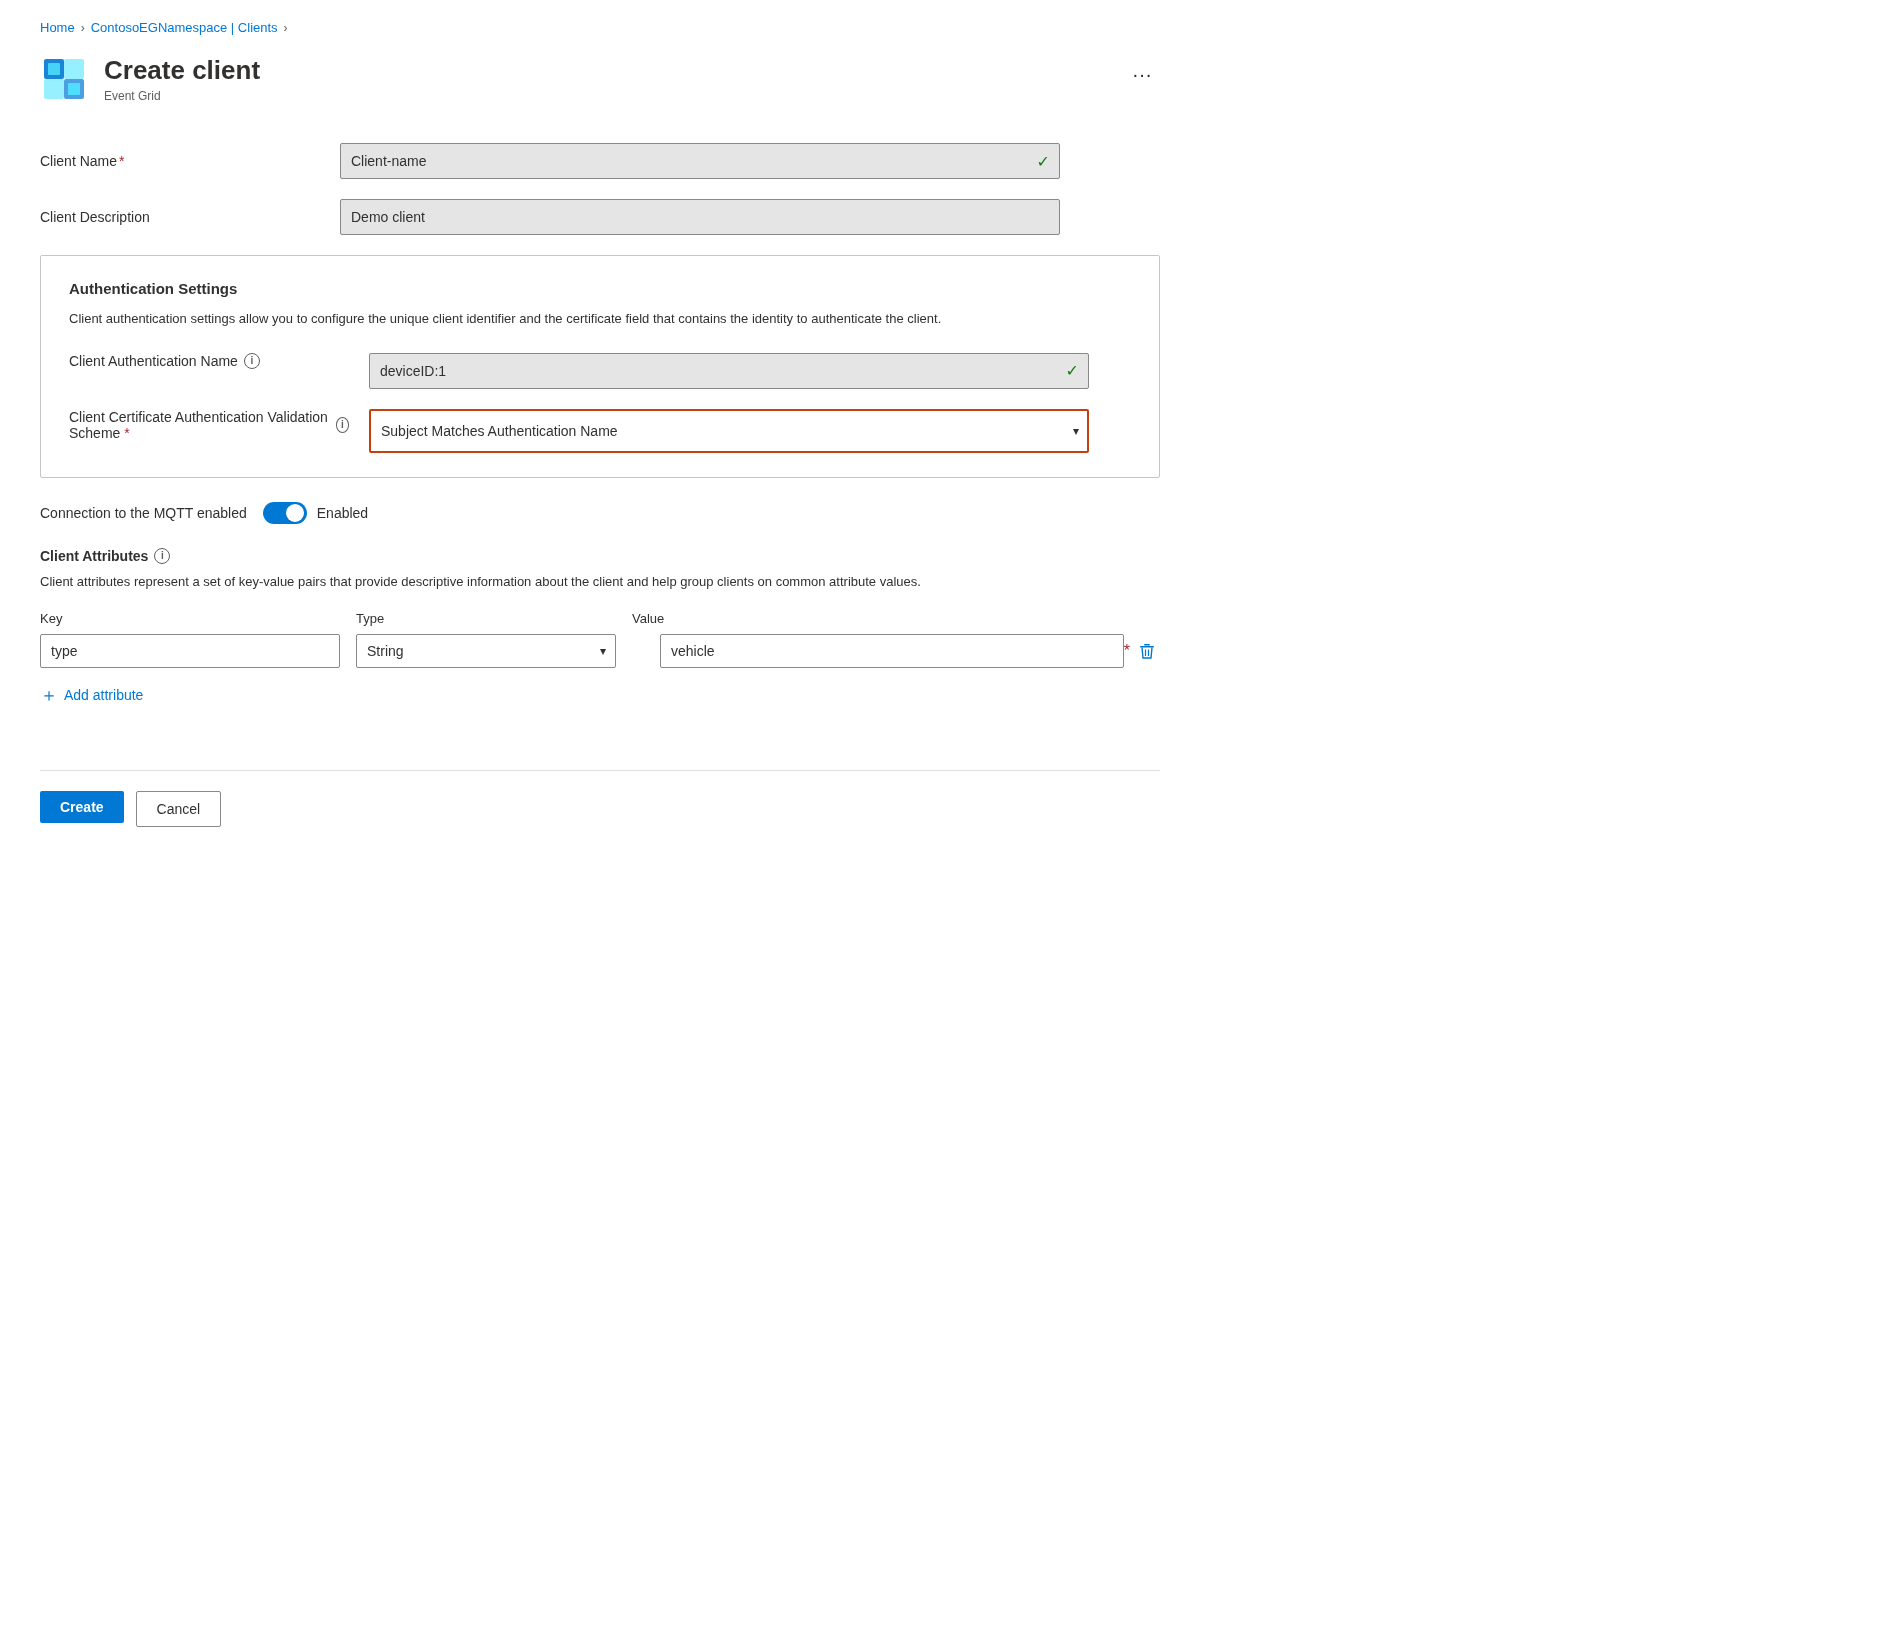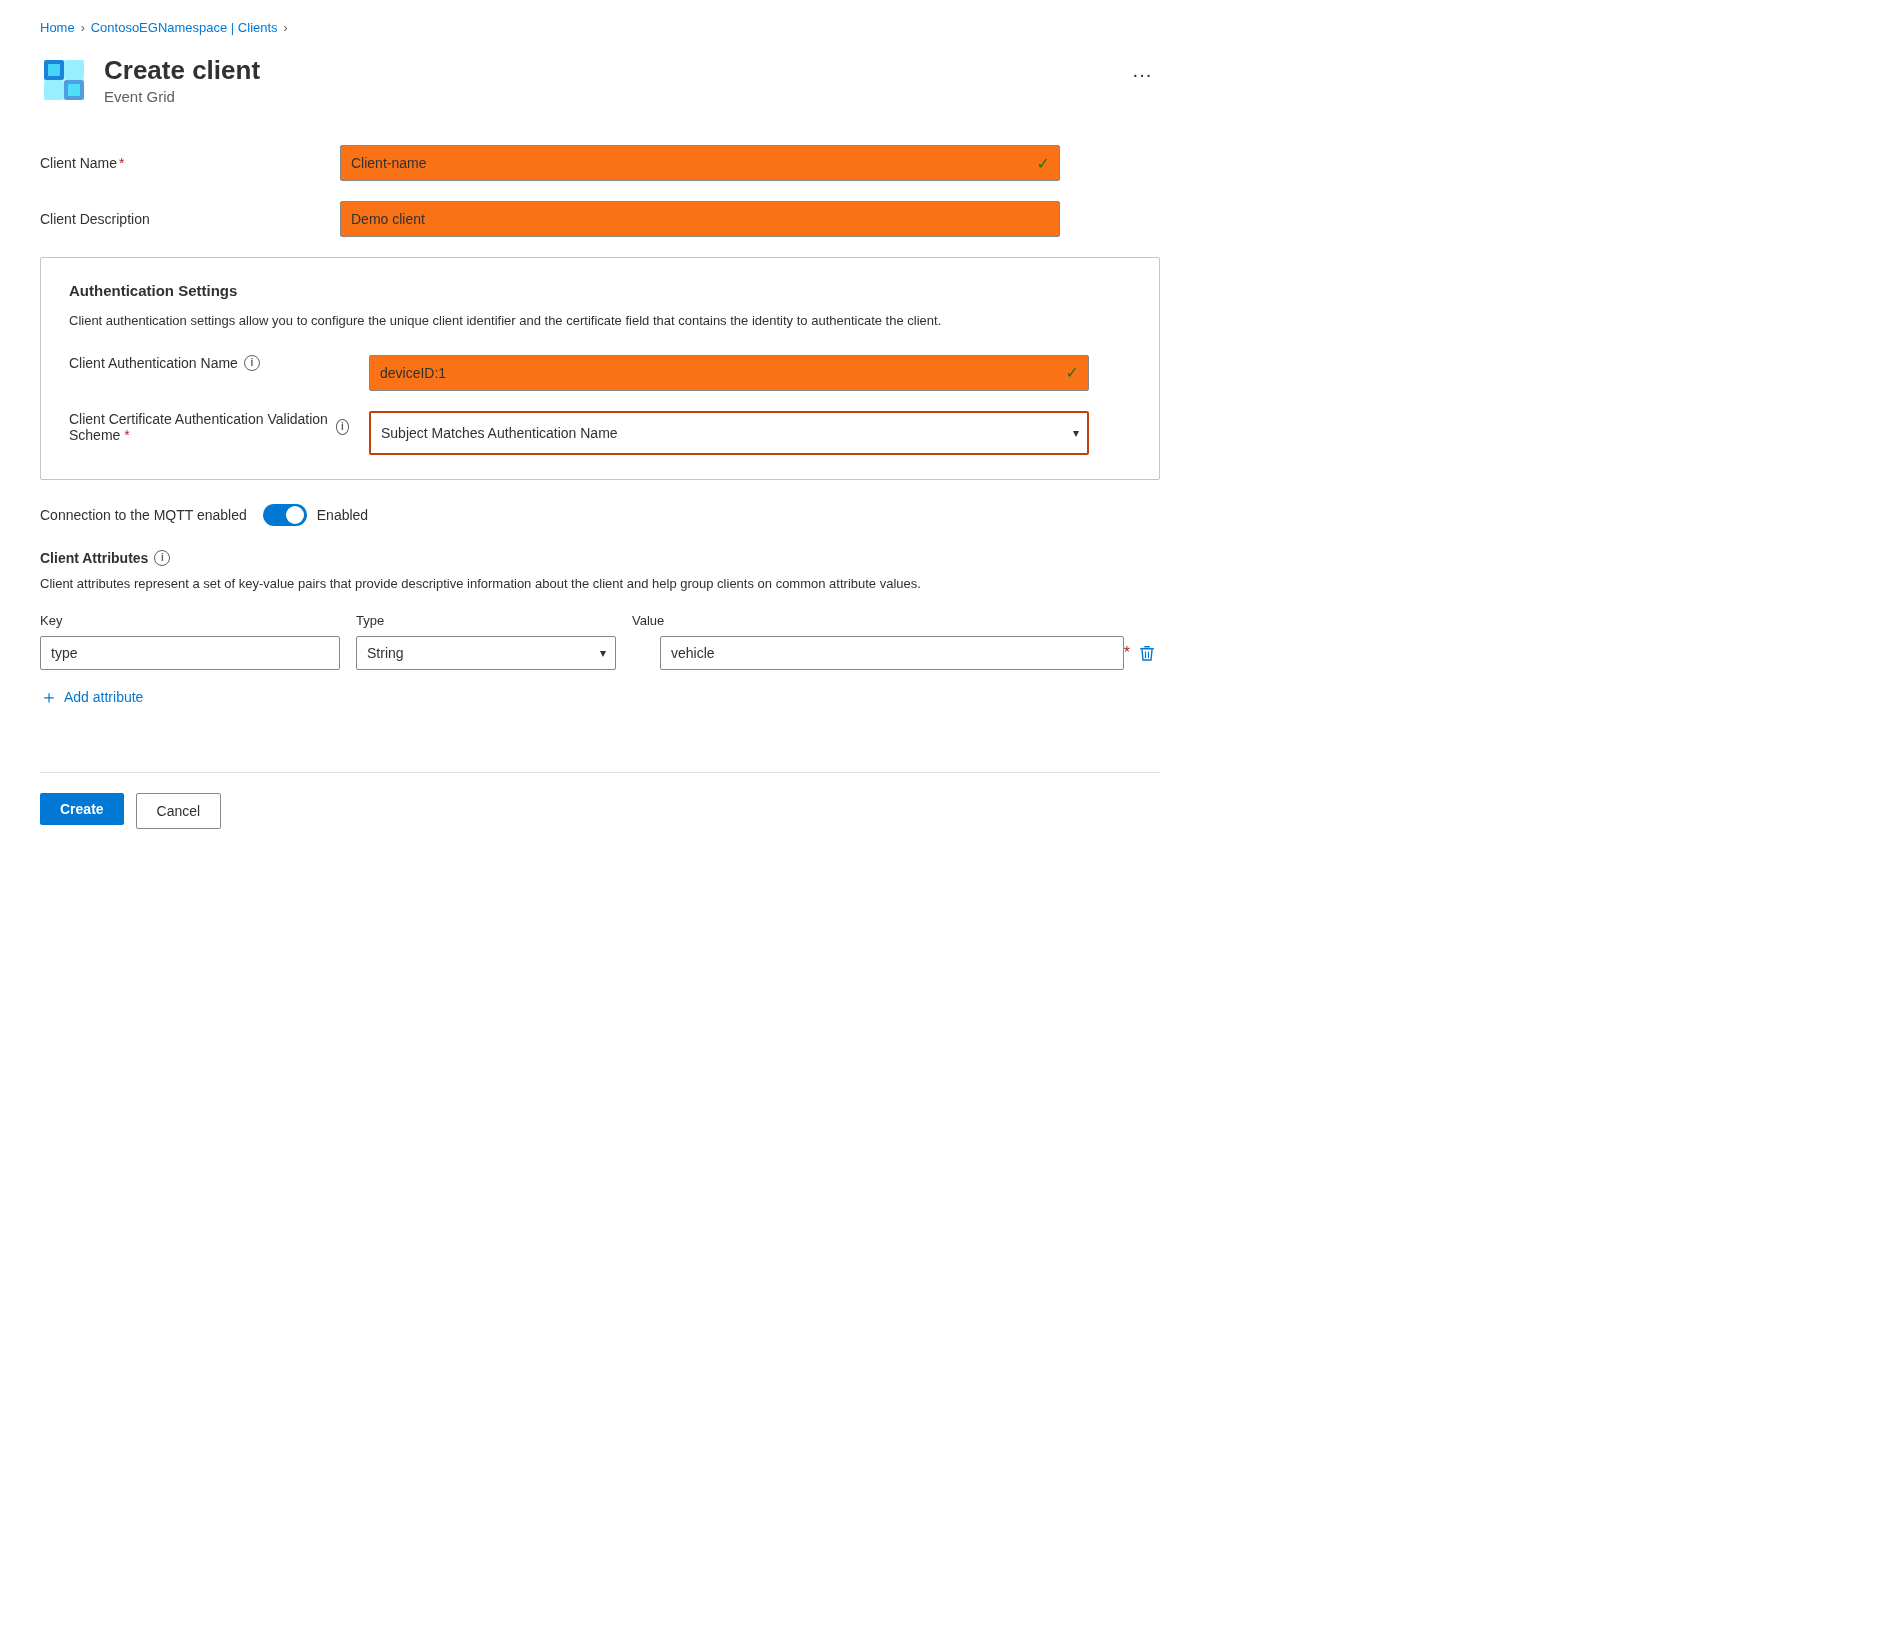--- a/index.html
+++ b/index.html
@@ -45,21 +45,21 @@
     .page-title-group {
       flex: 1;
     }
     .page-title {
       font-size: 26px;
       font-weight: 600;
       color: #323130;
       line-height: 1.2;
     }
     .page-subtitle {
-      font-size: 15px;
+      font-size: 12px;
       color: #605e5c;
       margin-top: 2px;
     }
     .more-options-btn {
       background: none;
       border: none;
       cursor: pointer;
       font-size: 20px;
       color: #323130;
       padding: 4px 8px;
@@ -97,21 +97,21 @@
 
     .input-field {
       width: 100%;
       height: 36px;
       border: 1px solid #8a8886;
       border-radius: 2px;
       padding: 0 32px 0 10px;
       font-size: 14px;
       color: #323130;
       outline: none;
-      background: #f97316;
+      background: #e5e5e5;
       position: relative;
     }
 
     .input-wrapper {
       position: relative;
       display: flex;
       align-items: center;
     }
     .input-wrapper .check-icon {
       position: absolute;

